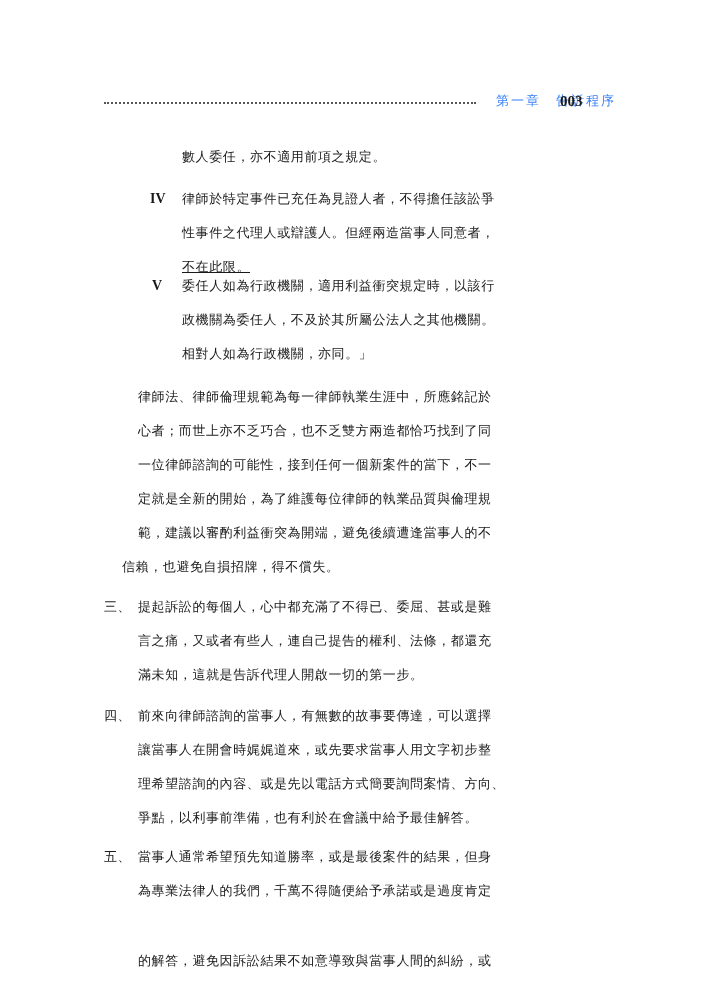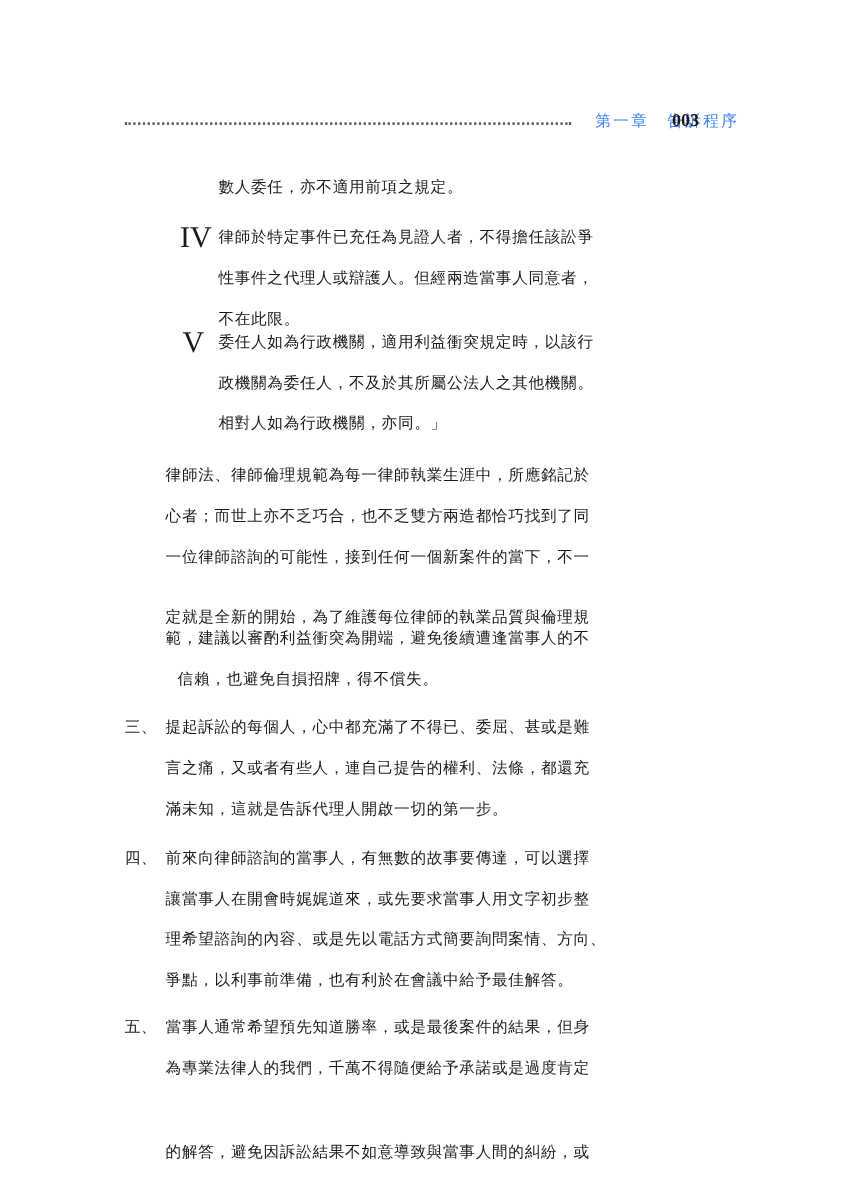--- a/index.html
+++ b/index.html
@@ -3,49 +3,49 @@
 <meta charset="utf-8">
 <style>
   html, body { margin: 0; padding: 0; background: #ffffff; }
   body { width: 705px; height: 1000px; position: relative; overflow: hidden;
          font-family: "DejaVu Serif", "Liberation Serif", serif; color: #1a1a1a; }
   .header { position: absolute; top: 92px; left: 104px; width: 524px; height: 24px; }
   .header .rule { position: absolute; left: 0; top: 10px; width: 372px; border-top: 2px dotted #555; }
   .header .chapter { position: absolute; left: 392px; top: 0; font-size: 13px; letter-spacing: 2px; color: #3b82f6; }
   .header .page-num { position: absolute; left: 456px; top: 1px; font-size: 15px; font-family: "Liberation Serif", serif; font-weight: bold; }
   .line { position: absolute; font-size: 13px; letter-spacing: 0.6px; white-space: nowrap; line-height: 28px; }
-  .roman { position: absolute; font-family: "Liberation Serif", serif; font-size: 25px; font-weight: normal; line-height: 28px; }
+  .roman { position: absolute; font-family: "Liberation Serif", serif; font-size: 14px; font-weight: bold; line-height: 28px; }
 </style>
 </head>
 <body>
 
 <div class="header">
   <div class="rule"></div>
   <span class="chapter">第一章　告訴程序</span>
   <span class="page-num">003</span>
 </div>
 
 <div class="line" style="top:143px; left:182px;">數人委任，亦不適用前項之規定。</div>
 
 <div class="roman" style="top:185px; left:150px;">IV</div>
 <div class="line" style="top:185px; left:182px;">律師於特定事件已充任為見證人者，不得擔任該訟爭</div>
 <div class="line" style="top:219px; left:182px;">性事件之代理人或辯護人。但經兩造當事人同意者，</div>
-<div class="line" style="top:253px; left:182px;">不在此限。</div>
+<div class="line" style="top:253px; left:182px;text-decoration:underline;">不在此限。</div>
 
 <div class="roman" style="top:272px; left:152px; top:272px;">V</div>
 <div class="line" style="top:272px; left:182px;">委任人如為行政機關，適用利益衝突規定時，以該行</div>
 <div class="line" style="top:306px; left:182px;text-align:center;">政機關為委任人，不及於其所屬公法人之其他機關。</div>
 <div class="line" style="top:340px; left:182px;">相對人如為行政機關，亦同。」</div>
 
 <div class="line" style="top:383px; left:138px;">律師法、律師倫理規範為每一律師執業生涯中，所應銘記於</div>
 <div class="line" style="top:417px; left:138px;">心者；而世上亦不乏巧合，也不乏雙方兩造都恰巧找到了同</div>
 <div class="line" style="top:451px; left:138px;">一位律師諮詢的可能性，接到任何一個新案件的當下，不一</div>
-<div class="line" style="top:485px; left:138px;margin-top:16px;">定就是全新的開始，為了維護每位律師的執業品質與倫理規</div>
+<div class="line" style="top:485px; left:138px;">定就是全新的開始，為了維護每位律師的執業品質與倫理規</div>
 <div class="line" style="top:519px; left:138px;">範，建議以審酌利益衝突為開端，避免後續遭逢當事人的不</div>
-<div class="line" style="top:553px; left:148px;">信賴，也避免自損招牌，得不償失。</div>
+<div class="line" style="top:553px; left:122px;">信賴，也避免自損招牌，得不償失。</div>
 
 <div class="line" style="top:593px; left:104px;">三、</div>
 <div class="line" style="top:593px; left:138px;">提起訴訟的每個人，心中都充滿了不得已、委屈、甚或是難</div>
 <div class="line" style="top:627px; left:138px;">言之痛，又或者有些人，連自己提告的權利、法條，都還充</div>
 <div class="line" style="top:661px; left:138px;">滿未知，這就是告訴代理人開啟一切的第一步。</div>
 
 <div class="line" style="top:702px; left:104px;">四、</div>
 <div class="line" style="top:702px; left:138px;">前來向律師諮詢的當事人，有無數的故事要傳達，可以選擇</div>
 <div class="line" style="top:736px; left:138px;">讓當事人在開會時娓娓道來，或先要求當事人用文字初步整</div>
 <div class="line" style="top:770px; left:138px;">理希望諮詢的內容、或是先以電話方式簡要詢問案情、方向、</div>

